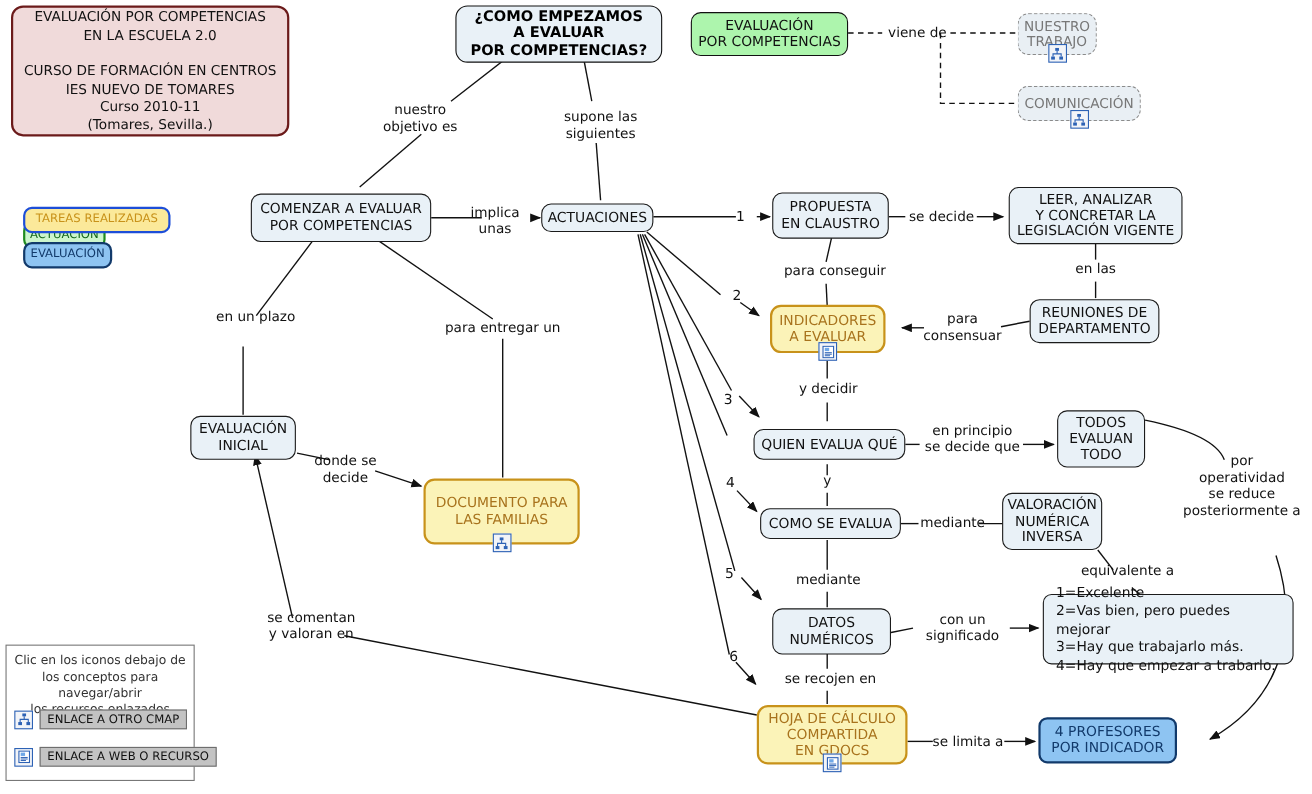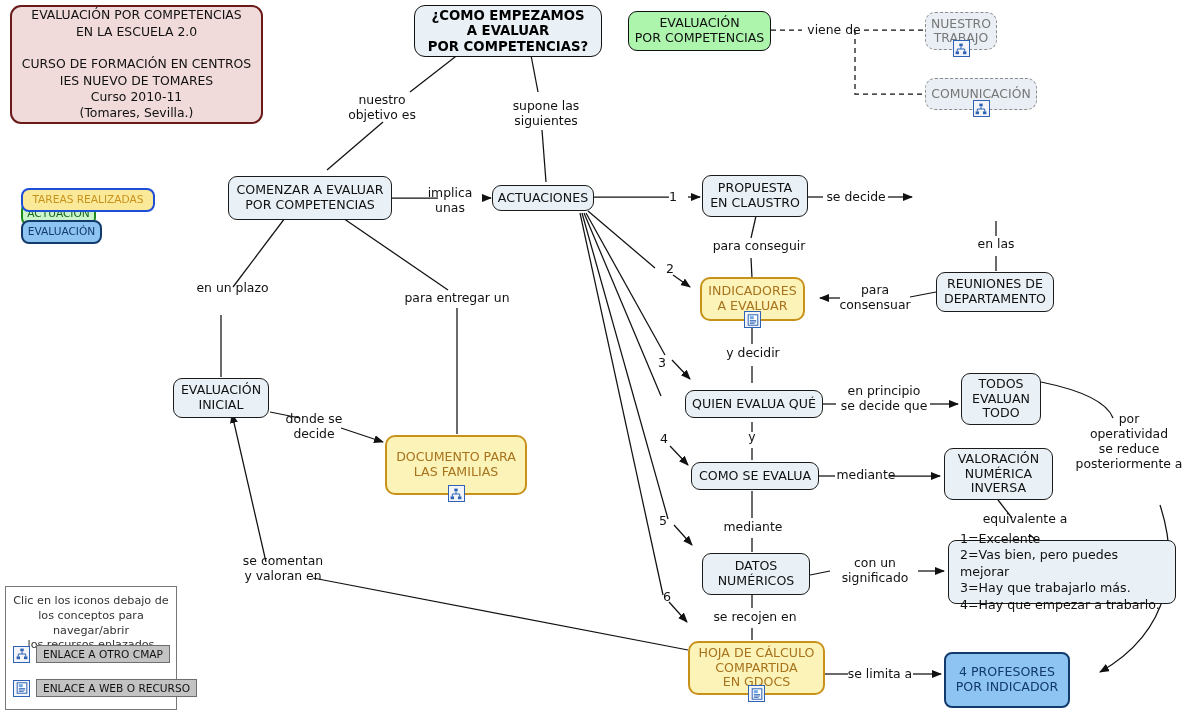--- a/index.html
+++ b/index.html
@@ -248,20 +248,23 @@
   </div>
 
   <div class="node concept" style="left:228px;top:176px;width:164px;height:44px;">COMENZAR A EVALUAR
 POR COMPETENCIAS</div>
 
   <div class="node concept" style="left:492px;top:185px;width:102px;height:26px;">ACTUACIONES</div>
 
   <div class="node concept" style="left:702px;top:175px;width:106px;height:42px;">PROPUESTA
 EN CLAUSTRO</div>
 
+  <div class="node concept" style="left:917px;top:170px;width:158px;height:52px;">LEER, ANALIZAR
+Y CONCRETAR LA
+LEGISLACIÓN VIGENTE</div>
 
   <div class="node yellow" style="left:700px;top:277px;width:105px;height:44px;">
     <span>INDICADORES
 A EVALUAR</span>
     <span class="ricon">
       <svg width="12" height="12" viewBox="0 0 12 12">
         <rect x="1.2" y="0.8" width="9.6" height="10.4" fill="#fff" stroke="#2d62b5" stroke-width="1"></rect>
         <rect x="2.8" y="2.2" width="4" height="3" fill="#6fa8e8"></rect>
         <path d="M2.8,6.6 H9.2 M2.8,8 H9.2 M2.8,9.4 H7.6" stroke="#2d62b5" stroke-width="0.9"></path>
       </svg>
@@ -288,21 +291,21 @@
   </div>
 
   <div class="node concept" style="left:685px;top:390px;width:138px;height:28px;">QUIEN EVALUA QUÉ</div>
 
   <div class="node concept" style="left:961px;top:373px;width:80px;height:52px;">TODOS
 EVALUAN
 TODO</div>
 
   <div class="node concept" style="left:691px;top:462px;width:128px;height:28px;">COMO SE EVALUA</div>
 
-  <div class="node concept" style="left:944px;top:448px;width:109px;height:52px;">VALORACIÓN
+  <div class="node concept" style="left:911px;top:448px;width:91px;height:52px;">VALORACIÓN
 NUMÉRICA
 INVERSA</div>
 
   <div class="node concept" style="left:702px;top:553px;width:108px;height:42px;">DATOS
 NUMÉRICOS</div>
 
   <div class="listbox node" style="left:948px;top:540px;width:228px;height:64px;">1=Excelente
 2=Vas bien, pero puedes mejorar
 3=Hay que trabajarlo más.
 4=Hay que empezar a trabarlo.</div>
@@ -313,21 +316,21 @@
 EN GDOCS</span>
     <span class="ricon">
       <svg width="12" height="12" viewBox="0 0 12 12">
         <rect x="1.2" y="0.8" width="9.6" height="10.4" fill="#fff" stroke="#2d62b5" stroke-width="1"></rect>
         <rect x="2.8" y="2.2" width="4" height="3" fill="#6fa8e8"></rect>
         <path d="M2.8,6.6 H9.2 M2.8,8 H9.2 M2.8,9.4 H7.6" stroke="#2d62b5" stroke-width="0.9"></path>
       </svg>
     </span>
   </div>
 
-  <div class="node blue" style="left:944px;top:652px;width:126px;height:56px;">4 PROFESORES
+  <div class="node blue" style="left:944px;top:652px;width:126px;height:42px;">4 PROFESORES
 POR INDICADOR</div>
 
   <div class="lbl" style="left:803px;top:23px;width:62px;">viene de</div>
 
   <div class="lbl" style="left:327px;top:93px;width:110px;">nuestro
 objetivo es</div>
 
   <div class="lbl" style="left:492px;top:99px;width:108px;">supone las
 siguientes</div>
 

